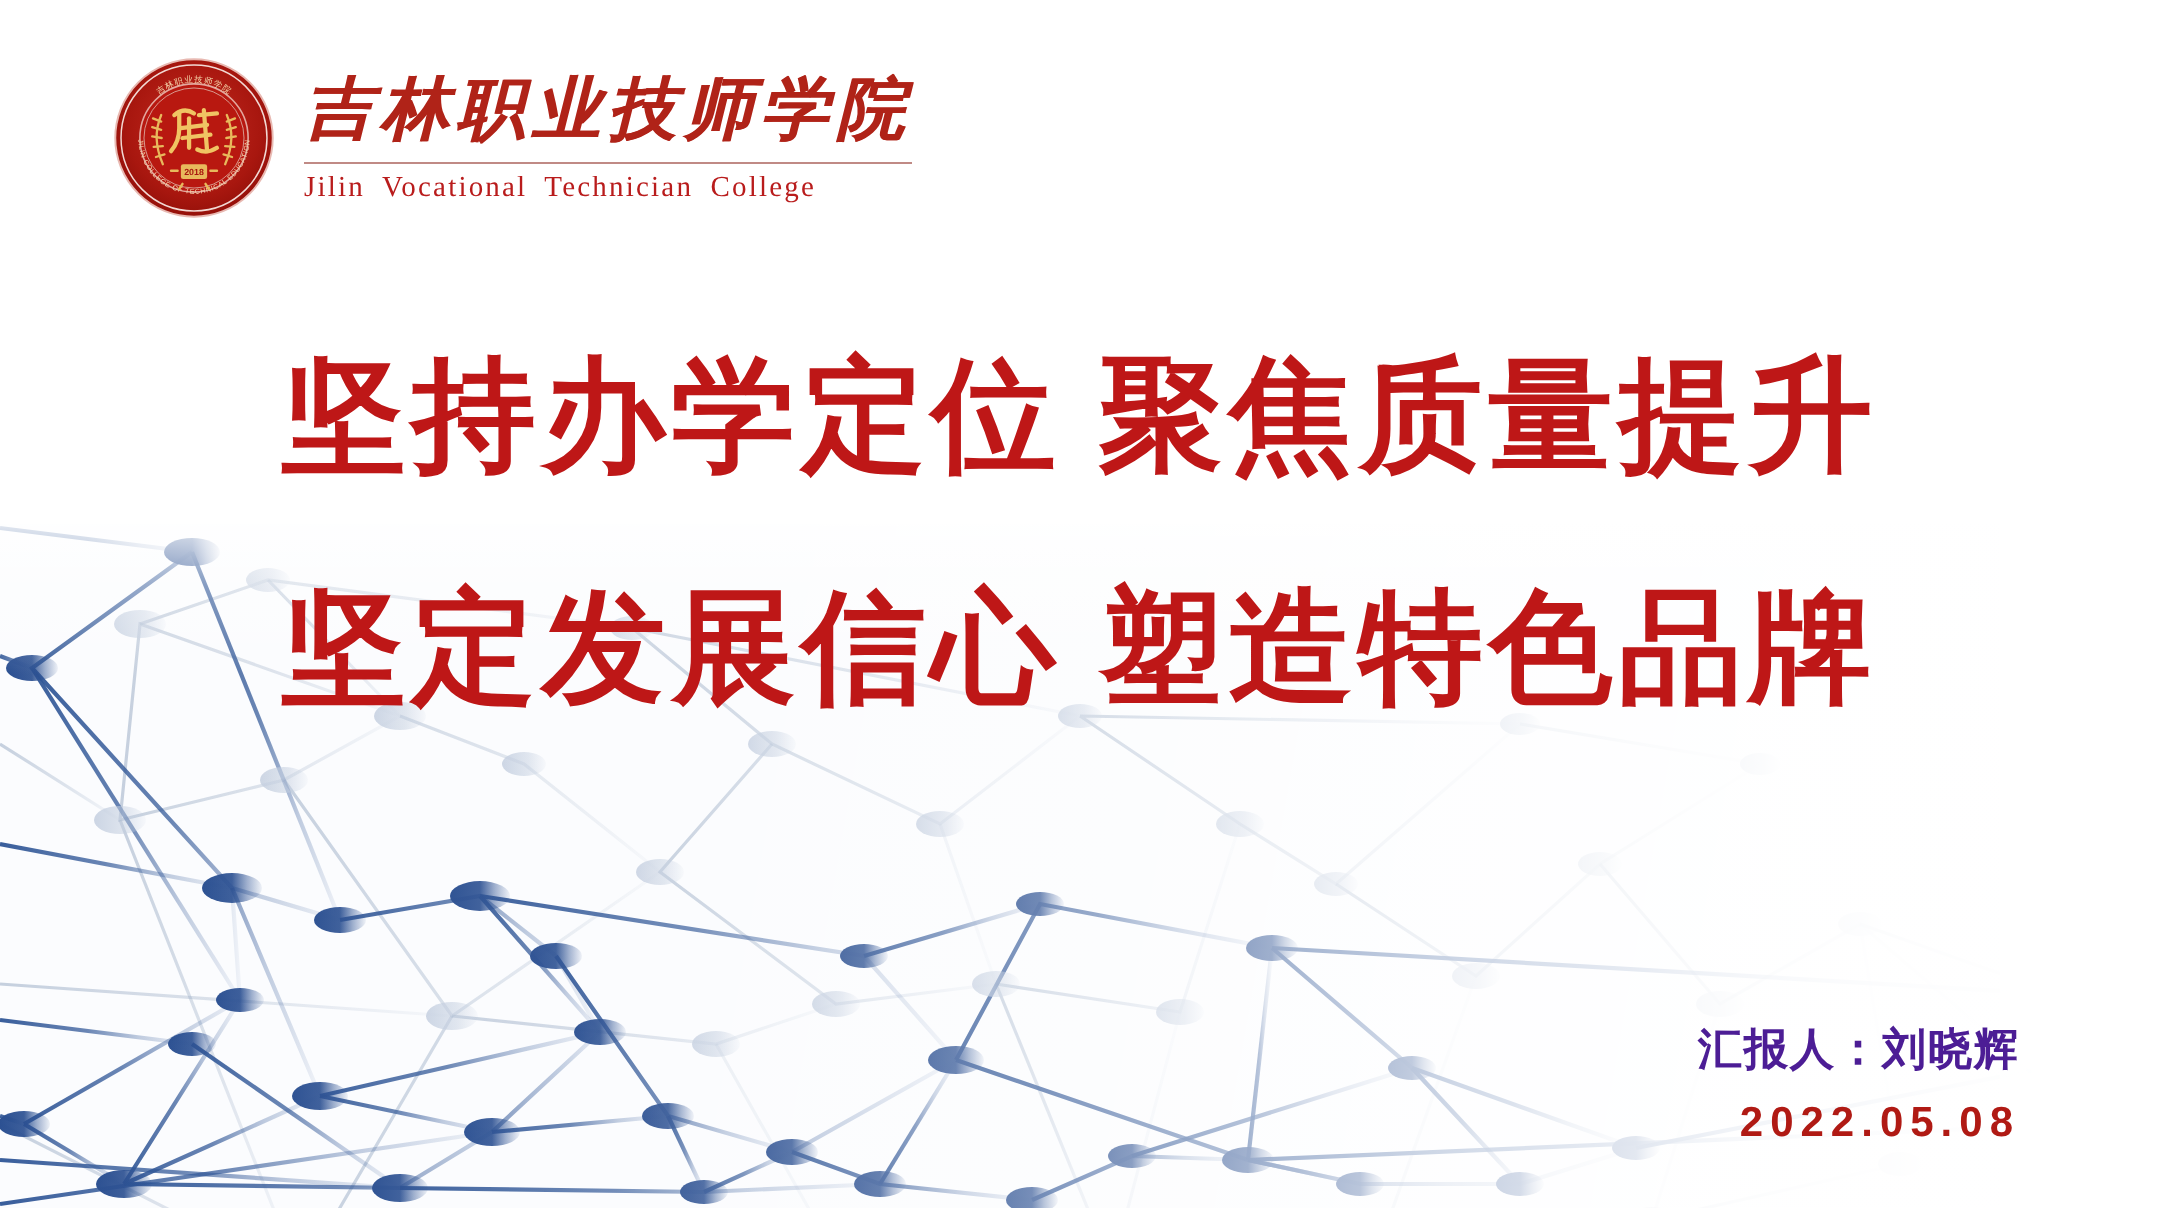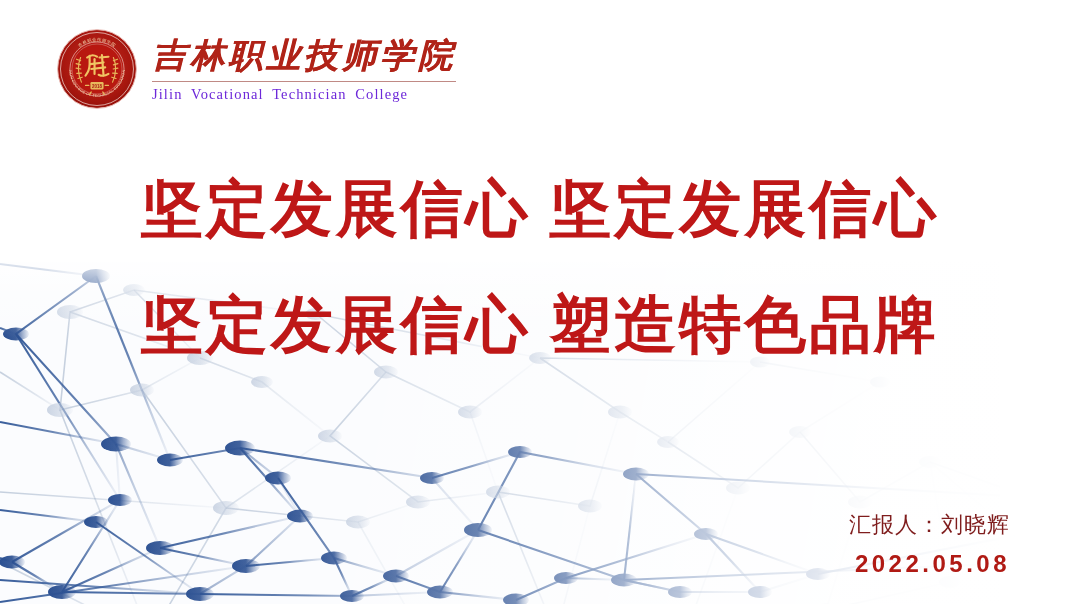--- a/index.html
+++ b/index.html
@@ -92,21 +92,21 @@
     background: #C08A85;
     margin: 5px 0 4px 0;
     width: 100%;
   }
   .school-en {
     font-family: "Liberation Serif", "DejaVu Serif", serif;
     font-size: 14.5px;
     font-weight: 400;
     letter-spacing: 1.1px;
     word-spacing: 4px;
-    color: #6d28d9;
+    color: #b91c1c;
     white-space: nowrap;
   }
 
   
   .title-block {
     position: absolute;
     left: 0;
     top: 178px;
     width: 1080px;
     text-align: center;
@@ -127,30 +127,30 @@
   
   .presenter-block {
     position: absolute;
     right: 70px;
     top: 512px;
     text-align: right;
   }
   .presenter {
     font-family: "Liberation Serif", "DejaVu Serif", serif;
     font-size: 22px;
-    font-weight: 400;
-    color: #7f1d1d;
+    font-weight: 700;
+    color: #4c1d95;
     letter-spacing: 1px;
     line-height: 1.2;
     white-space: nowrap;
   }
   .date {
     margin-top: 12px;
     font-family: "Liberation Sans", "DejaVu Sans", sans-serif;
-    font-size: 24px;
+    font-size: 21px;
     font-weight: 700;
     color: #B01A14;
     letter-spacing: 3.5px;
     white-space: nowrap;
   }
 </style>
 </head>
 <body>
 
 <div id="slide">
@@ -385,21 +385,21 @@
     </svg>
 
     <div class="logo-text">
       <div class="school-cn">吉林职业技师学院</div>
       <div class="logo-rule"></div>
       <div class="school-en">Jilin Vocational Technician College</div>
     </div>
   </div>
 
   <div class="title-block">
-    <div class="title-line">坚定发展信心  坚定发展信心</div>
+    <div class="title-line">坚持办学定位  聚焦质量提升</div>
     <div class="title-line">坚定发展信心  塑造特色品牌</div>
   </div>
 
   <div class="presenter-block">
     <div class="presenter">汇报人：刘晓辉</div>
     <div class="date">2022.05.08</div>
   </div>
 
 </div>
 

